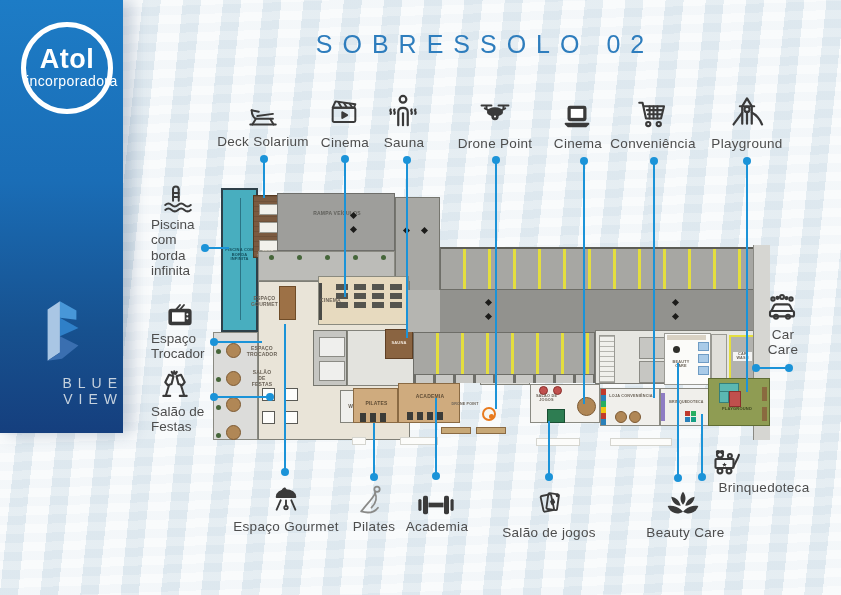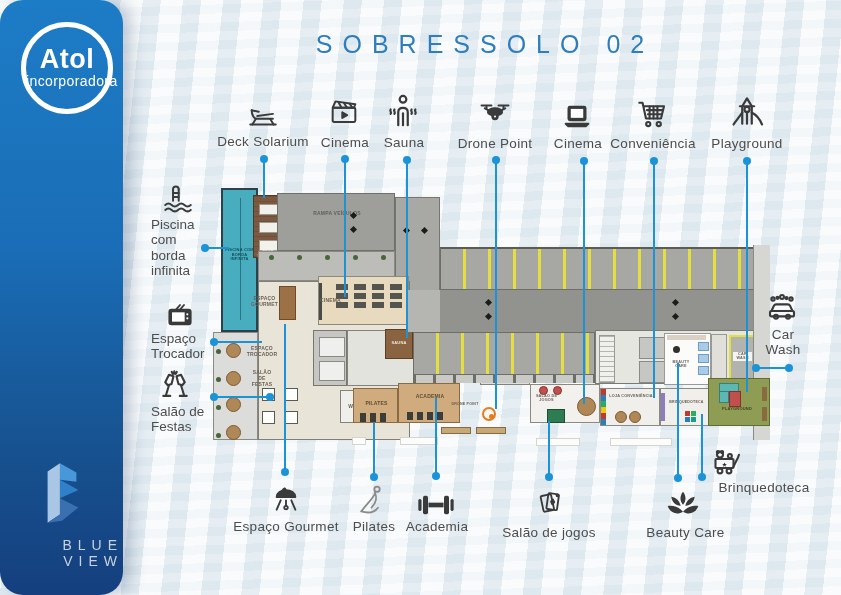--- a/index.html
+++ b/index.html
@@ -4,23 +4,23 @@
 <style>
   :root{ color-scheme: light; }
   html,body{margin:0;padding:0;}
   body{font-family:"Liberation Sans", sans-serif; background:#dfe7ec;}
   #canvas{position:relative;width:841px;height:595px;overflow:hidden;
     background:
       repeating-linear-gradient(96deg, rgba(255,255,255,.55) 0 22px, rgba(198,216,228,.28) 22px 40px),
       repeating-linear-gradient(-2deg, rgba(255,255,255,.25) 0 9px, rgba(205,221,232,.22) 9px 18px),
       #eef3f6;}
   
-  #sidebar{position:absolute;left:0;top:0;width:123px;height:595px;
+  #sidebar{position:absolute;left:0;top:0;width:123px;height:433px;
     background:linear-gradient(180deg, var(--sidebar-top,#1d7cc6) 0%, #1a6db6 42%, #17518f 76%, var(--sidebar-bottom,#153f7e) 100%);
-    box-shadow:8px 0 16px rgba(40,70,110,.28);border-radius:23px;}
+    box-shadow:8px 0 16px rgba(40,70,110,.28);}
   #atol-circle{position:absolute;left:21px;top:22px;width:82px;height:82px;border:5px solid #fff;border-radius:50%;
     color:#fff;text-align:center;}
   #atol-circle .nm{margin-top:17px;font-size:27px;font-weight:bold;letter-spacing:.5px;}
   #atol-circle .sub{font-size:14px;letter-spacing:.4px;margin-top:-2px;}
   #blueview{position:absolute;left:0;bottom:26px;width:123px;text-align:right;}
   #blueview svg{display:block;margin:0 auto 8px auto;}
   #blueview .bv{color:#c6d2de;font-size:14px;letter-spacing:6px;}
   
   #page-title{position:absolute;left:140px;top:30px;width:690px;text-align:center;
     color:var(--title,#2e7dbd);font-size:25px;letter-spacing:10px;font-weight:400;}
@@ -396,21 +396,21 @@
         <circle cx="9" cy="5.2" r=".7"></circle>
         <circle cx="15" cy="5.4" r=".7"></circle>
         <path d="M5 14l1.5-3.3c.3-.7 1-1.1 1.7-1.1h7.6c.7 0 1.4.4 1.7 1.1L19 14"></path>
         <rect x="4" y="14" width="16" height="3.6" rx="1"></rect>
         <circle cx="8" cy="17.8" r="1.3"></circle>
         <circle cx="16" cy="17.8" r="1.3"></circle>
       </svg>
   </div>
   <div class="lbl" style="left:757px;top:328px;width:52px;">
     <span style="display:block;">Car</span>
-    <span style="display:block;">Wash</span>
+    <span style="display:block;">Care</span>
   </div>
 
   <div class="ico" style="left:270px;top:484px;">
     <svg width="32" height="34" viewBox="0 0 24 24">
         <path d="M11 2.5c2.2 1.6-.6 2.6 1.6 4.2-3.2.6-4.4-2.6-1.6-4.2z" fill="currentColor"></path>
         <path d="M5 9a7 5.2 0 0 1 14 0z" fill="currentColor"></path>
         <path d="M8 11.5l-3 7M16 11.5l3 7M12 11.5v4"></path>
         <circle cx="12" cy="17" r="1.3"></circle>
       </svg>
   </div>

